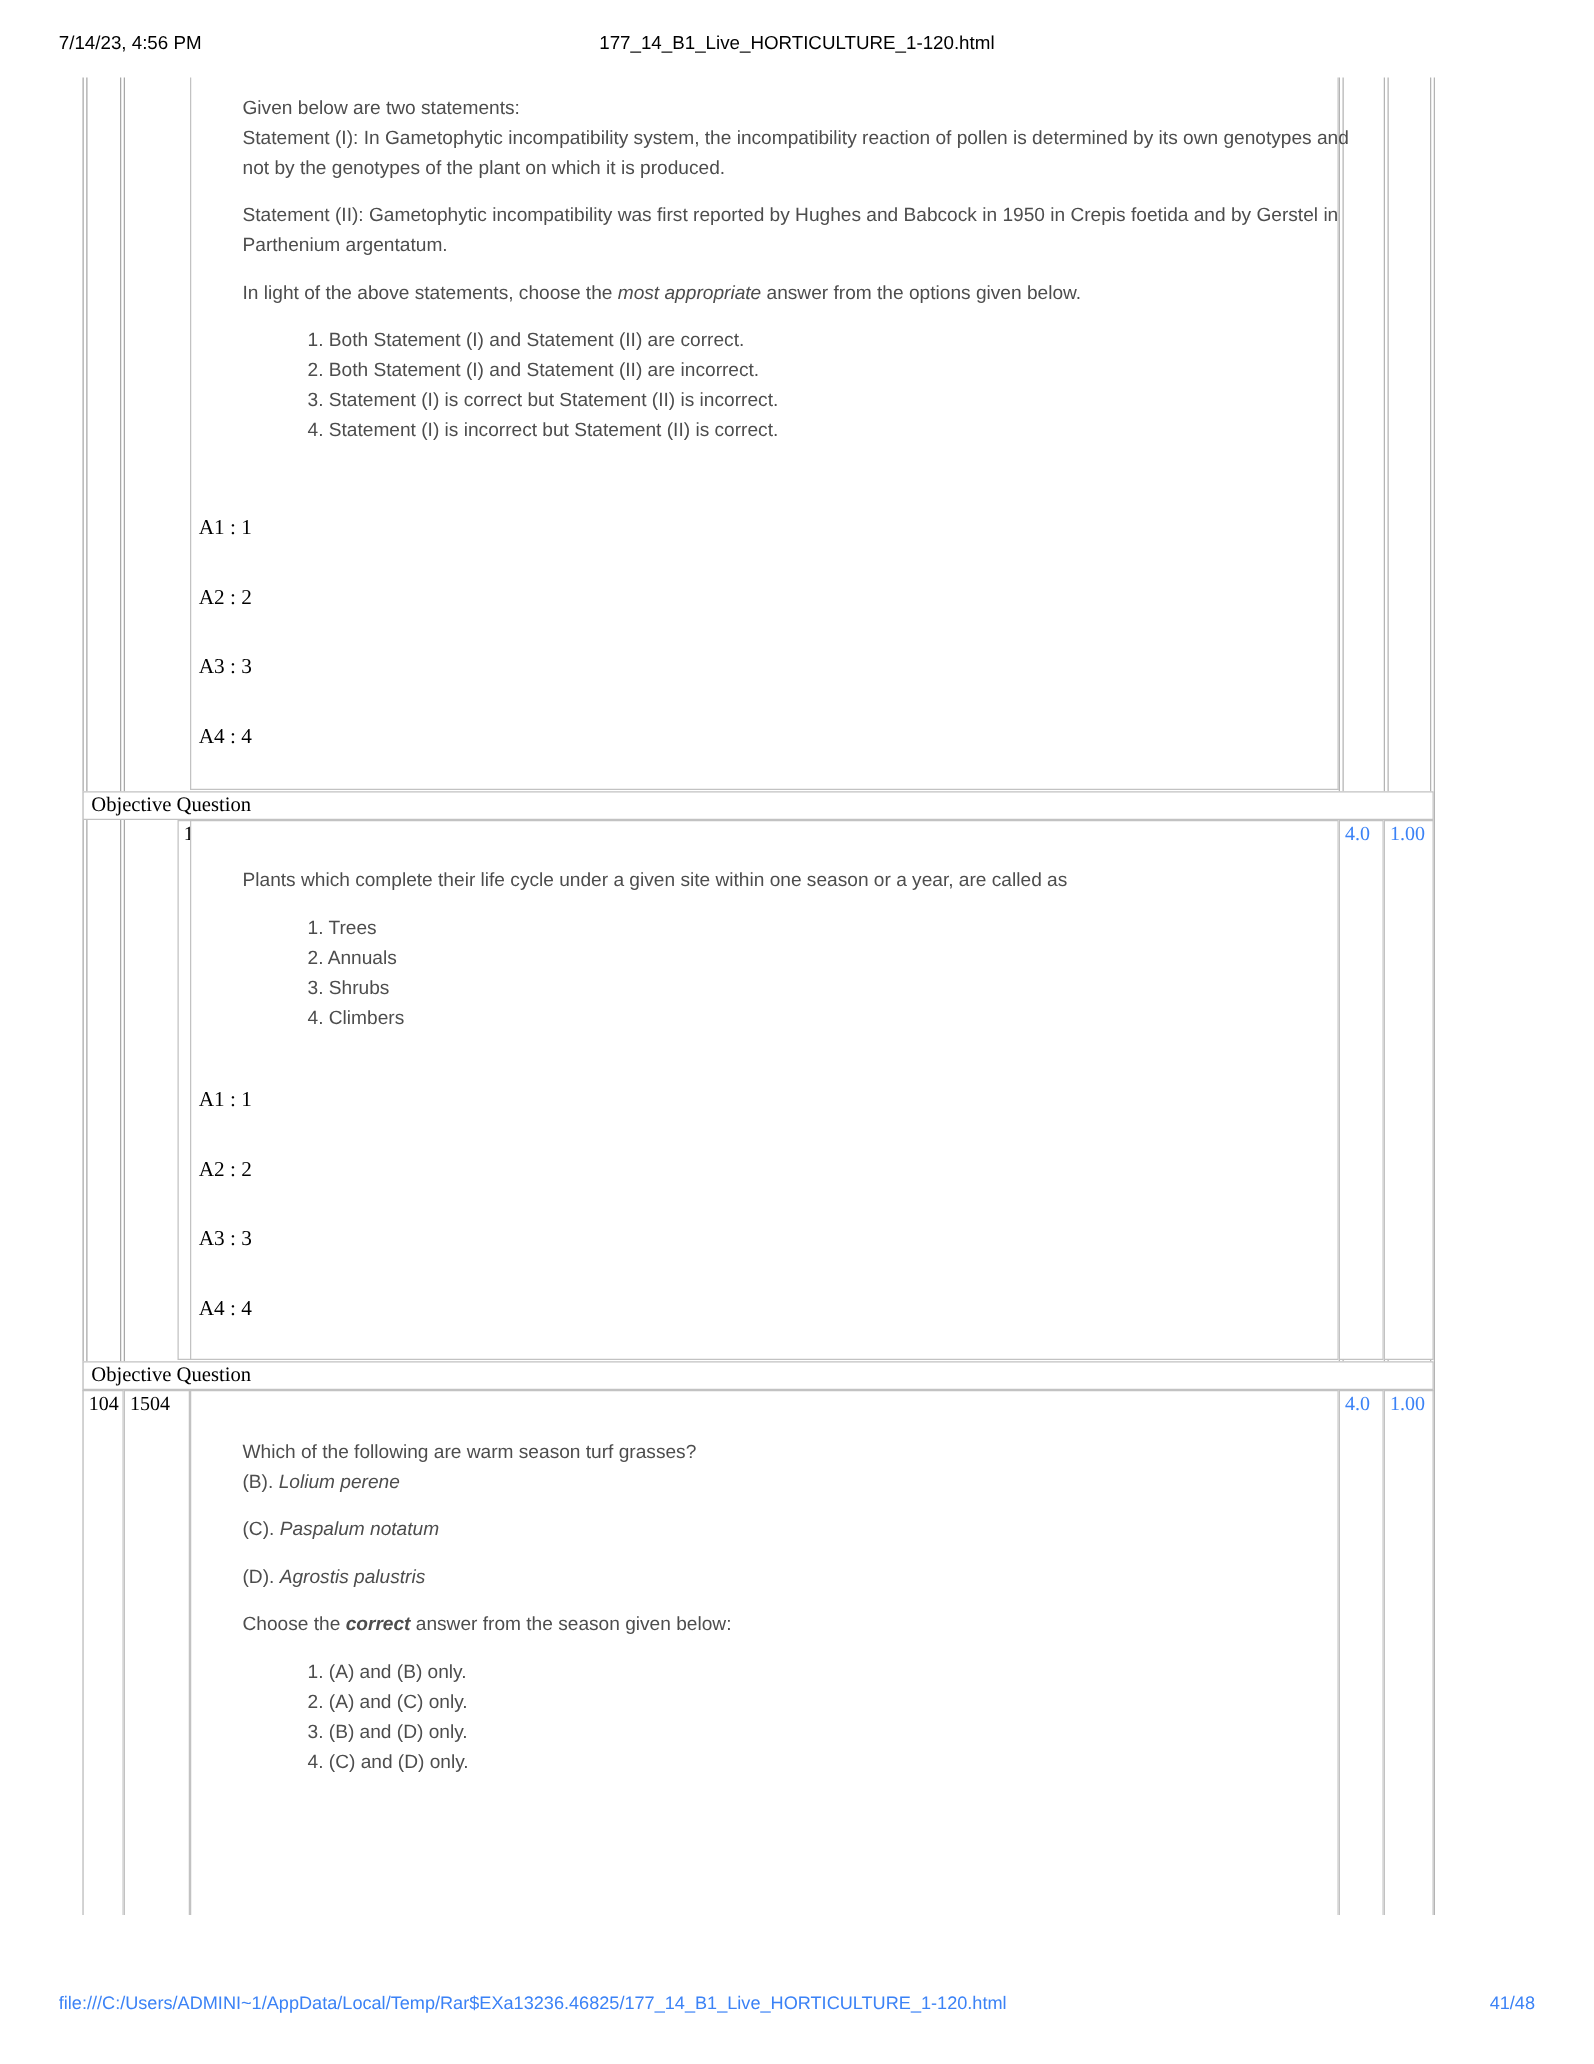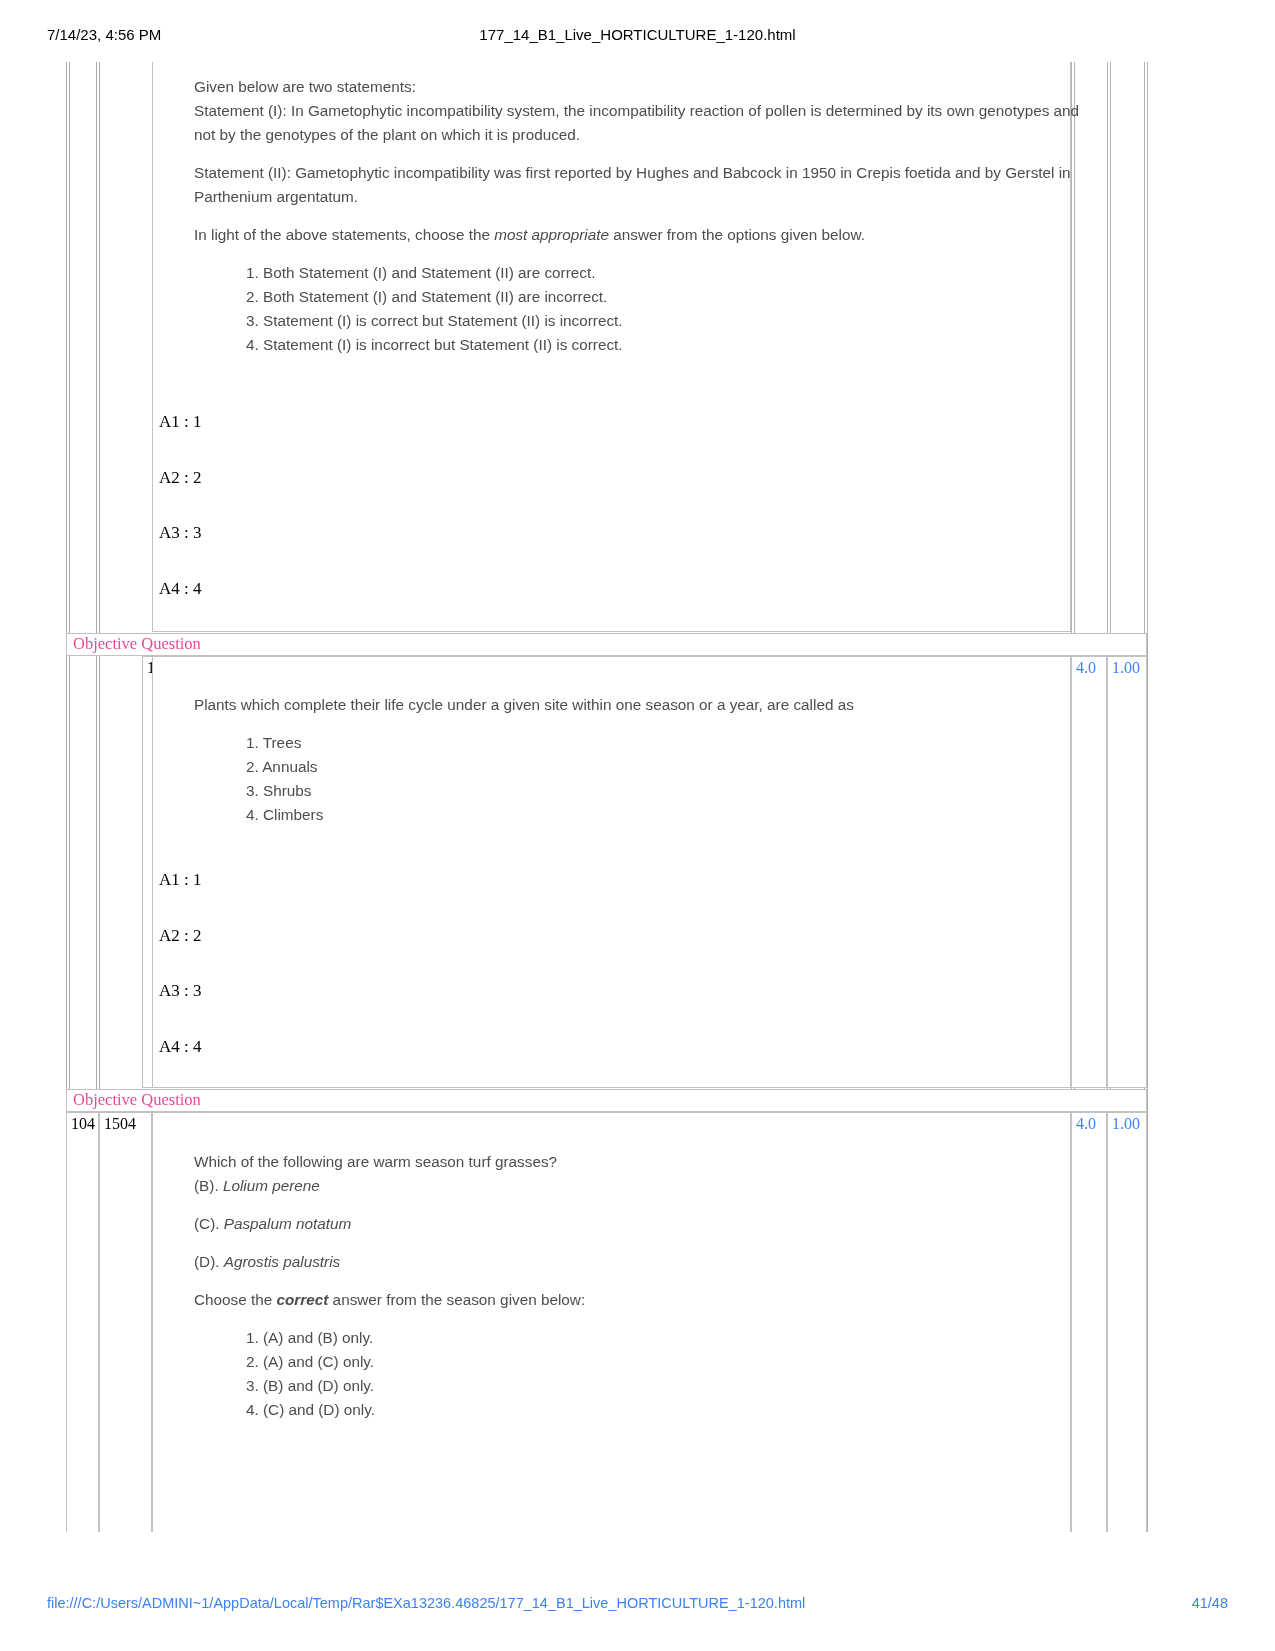--- a/index.html
+++ b/index.html
@@ -123,21 +123,21 @@
     left: 0;
     width: 1081px;
     height: 23px;
     box-sizing: border-box;
     border: 1px solid #c2c2c2;
     background: #fff;
     font-family: "Liberation Serif", serif;
     font-size: 16.5px;
     line-height: 20px;
     padding-left: 6px;
-    color: #ec4899;
+    color: #000000;
     white-space: nowrap;
   }
 
   
   .qtext {
     position: absolute;
     left: 88px;
     width: 905px;
     font-family: "Liberation Sans", sans-serif;
     font-size: 15.3px;

